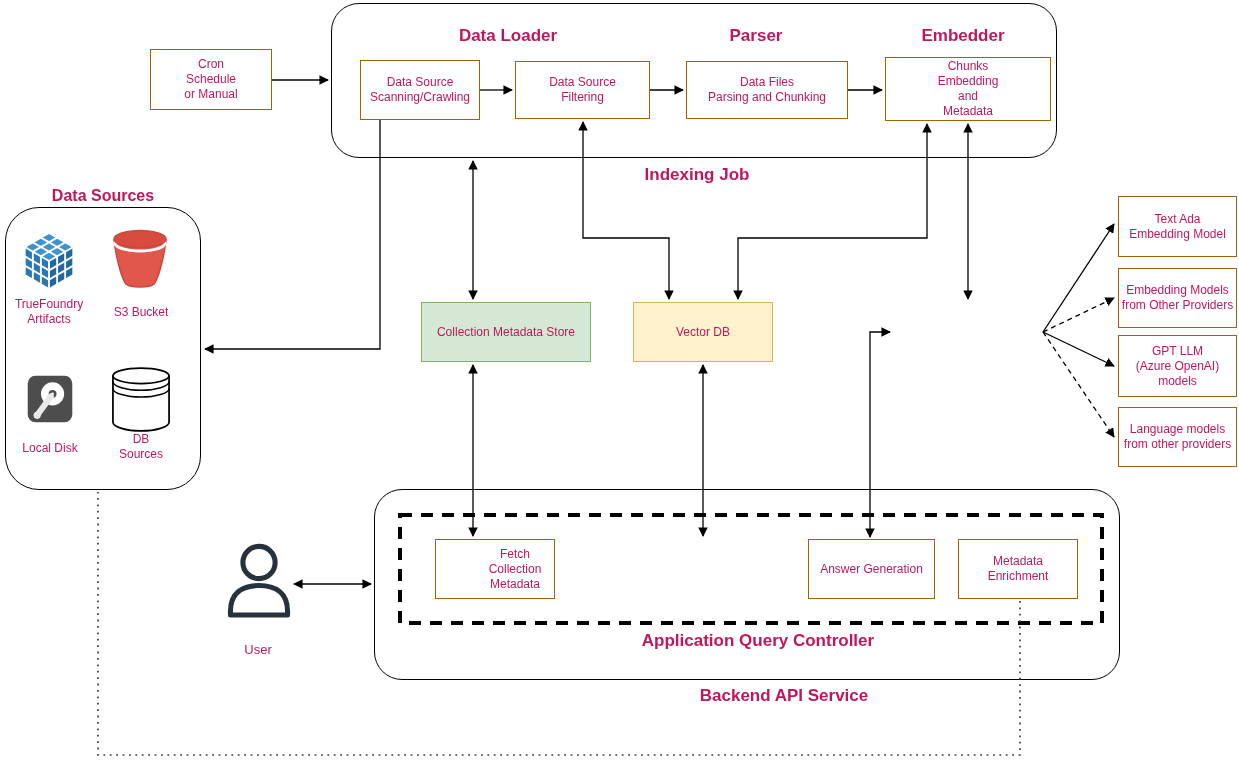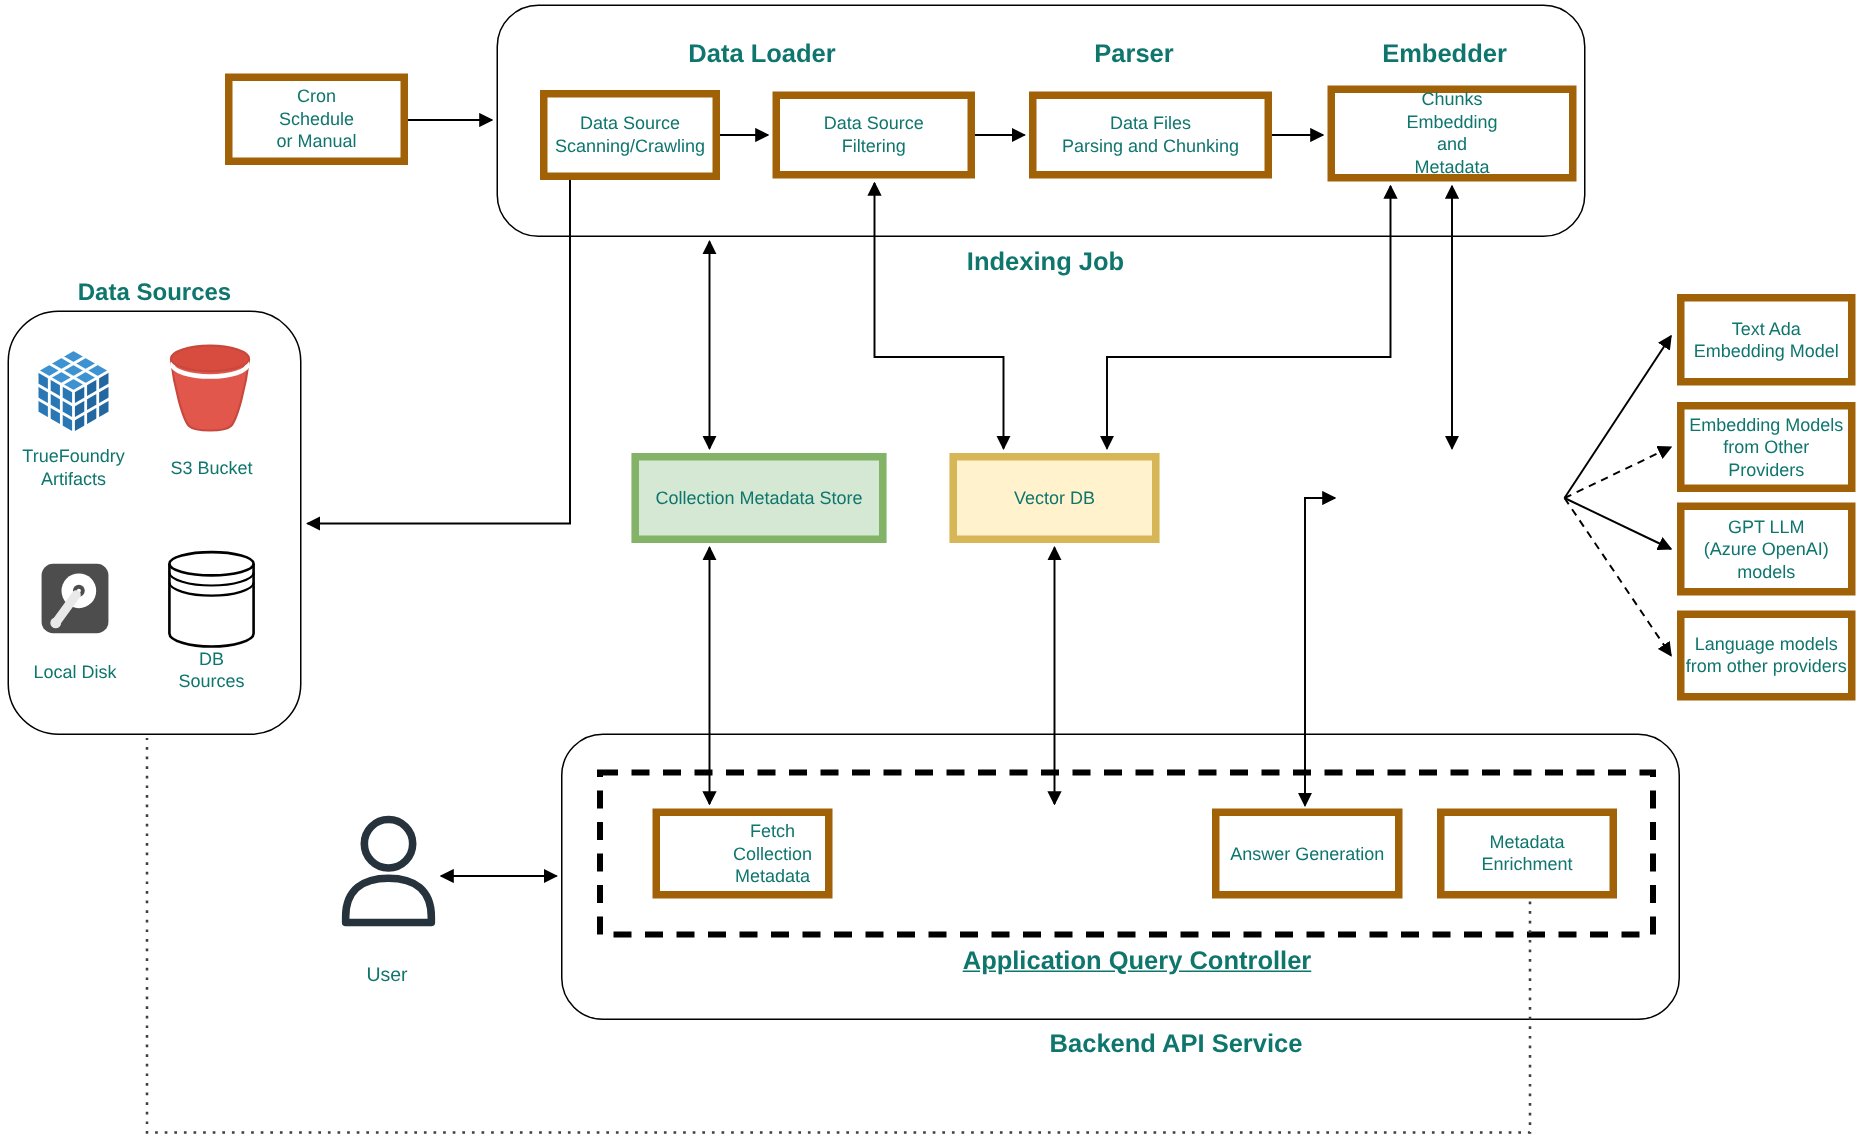--- a/index.html
+++ b/index.html
@@ -1,24 +1,24 @@
 <!DOCTYPE html>
 <html><head>
 <meta charset="utf-8">
 <style>
   html,body{margin:0;padding:0;background:#ffffff;}
   #stage{
     position:relative;width:1239px;height:763px;background:#ffffff;
-    font-family:"Liberation Sans", sans-serif;color:#0f766e;overflow:hidden;
+    font-family:"Liberation Sans", sans-serif;color:#be185d;overflow:hidden;
   }
   .abs{position:absolute;}
   .bx{
     position:absolute;display:flex;align-items:center;justify-content:center;
     text-align:center;white-space:pre-line;font-size:12px;line-height:1.25;
-    background:#fff;border:5px solid #a16207;box-sizing:border-box;
+    background:#fff;border:1px solid #a16207;box-sizing:border-box;
   }
   .container{
     position:absolute;border:1px solid #000;background:transparent;
     box-sizing:border-box;
   }
   .lbl{
     position:absolute;text-align:center;white-space:pre-line;line-height:1.25;
   }
   .hdr{font-weight:bold;font-size:17px;}
   .ctitle{font-weight:bold;font-size:17px;}
@@ -40,21 +40,21 @@
   <div class="container" style="left:374px;top:489px;width:746px;height:191px;border-radius:28px;"></div>
 
   <div class="lbl hdr" style="left:408px;top:25px;width:200px;">Data Loader</div>
   <div class="lbl hdr" style="left:656px;top:25px;width:200px;">Parser</div>
   <div class="lbl hdr" style="left:863px;top:25px;width:200px;">Embedder</div>
 
   <div class="lbl ctitle" style="left:597px;top:164px;width:200px;">Indexing Job</div>
 
   <div class="lbl ctitle" style="left:8px;top:186px;width:190px;font-size:16px;">Data Sources</div>
 
-  <div class="lbl ctitle" style="left:558px;top:630px;width:400px;text-decoration:underline;">Application Query Controller</div>
+  <div class="lbl ctitle" style="left:558px;top:630px;width:400px;">Application Query Controller</div>
 
   <div class="lbl ctitle" style="left:634px;top:685px;width:300px;">Backend API Service</div>
 
   <div class="bx" style="left:150px;top:49px;width:122px;height:61px;">Cron
 Schedule
 or Manual</div>
 
   <div class="bx" style="left:360px;top:60px;width:120px;height:60px;">Data Source
 Scanning/Crawling</div>
   <div class="bx" style="left:515px;top:61px;width:135px;height:58px;">Data Source

